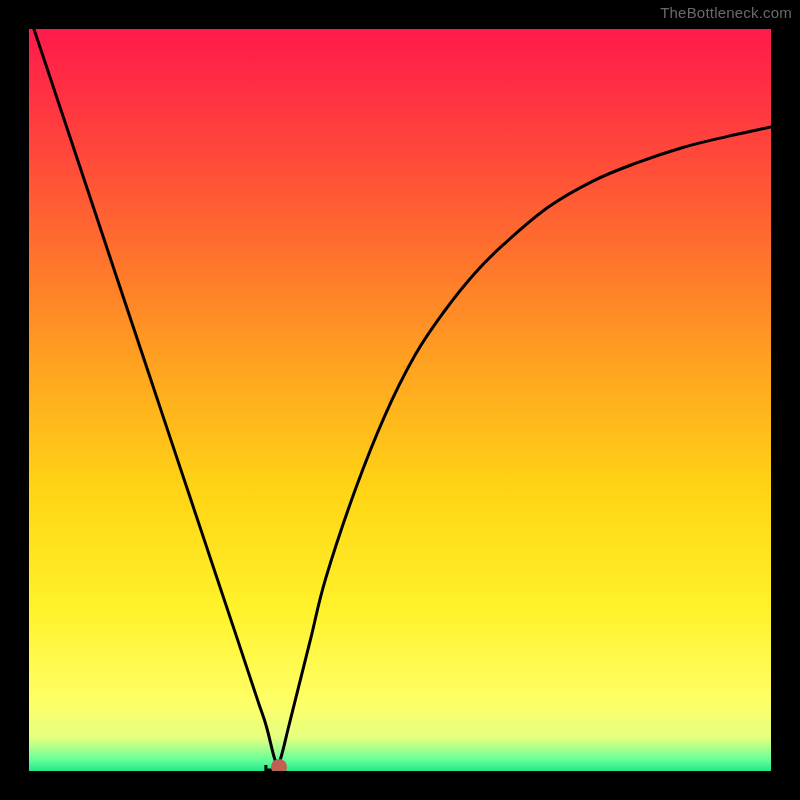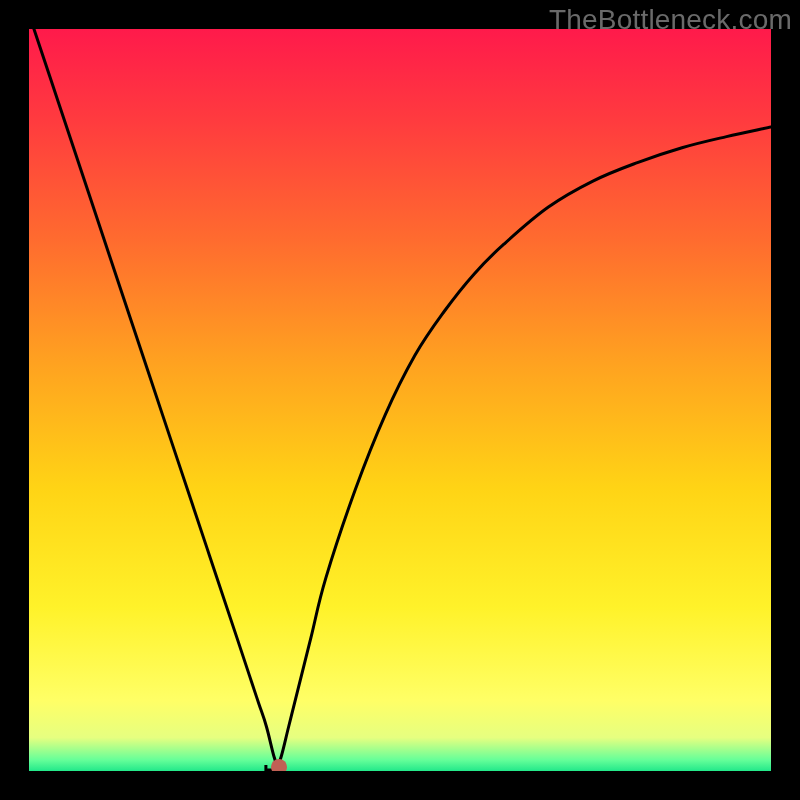--- a/index.html
+++ b/index.html
@@ -63,21 +63,21 @@
     position: absolute;
     left: 0; top: 0;
     width: 742px; height: 742px;
     pointer-events: none;
   }
   .watermark {
     position: absolute;
     top: 4px;
     right: 8px;
     color: #6a6a6a;
-    font-size: 28px;
+    font-size: 15px;
     font-weight: 500;
     letter-spacing: 0.2px;
     user-select: none;
   }
   .marker {
     position: absolute;
     width: 16px;
     height: 16px;
     border-radius: 50%;
     transform: translate(-50%, -50%);

